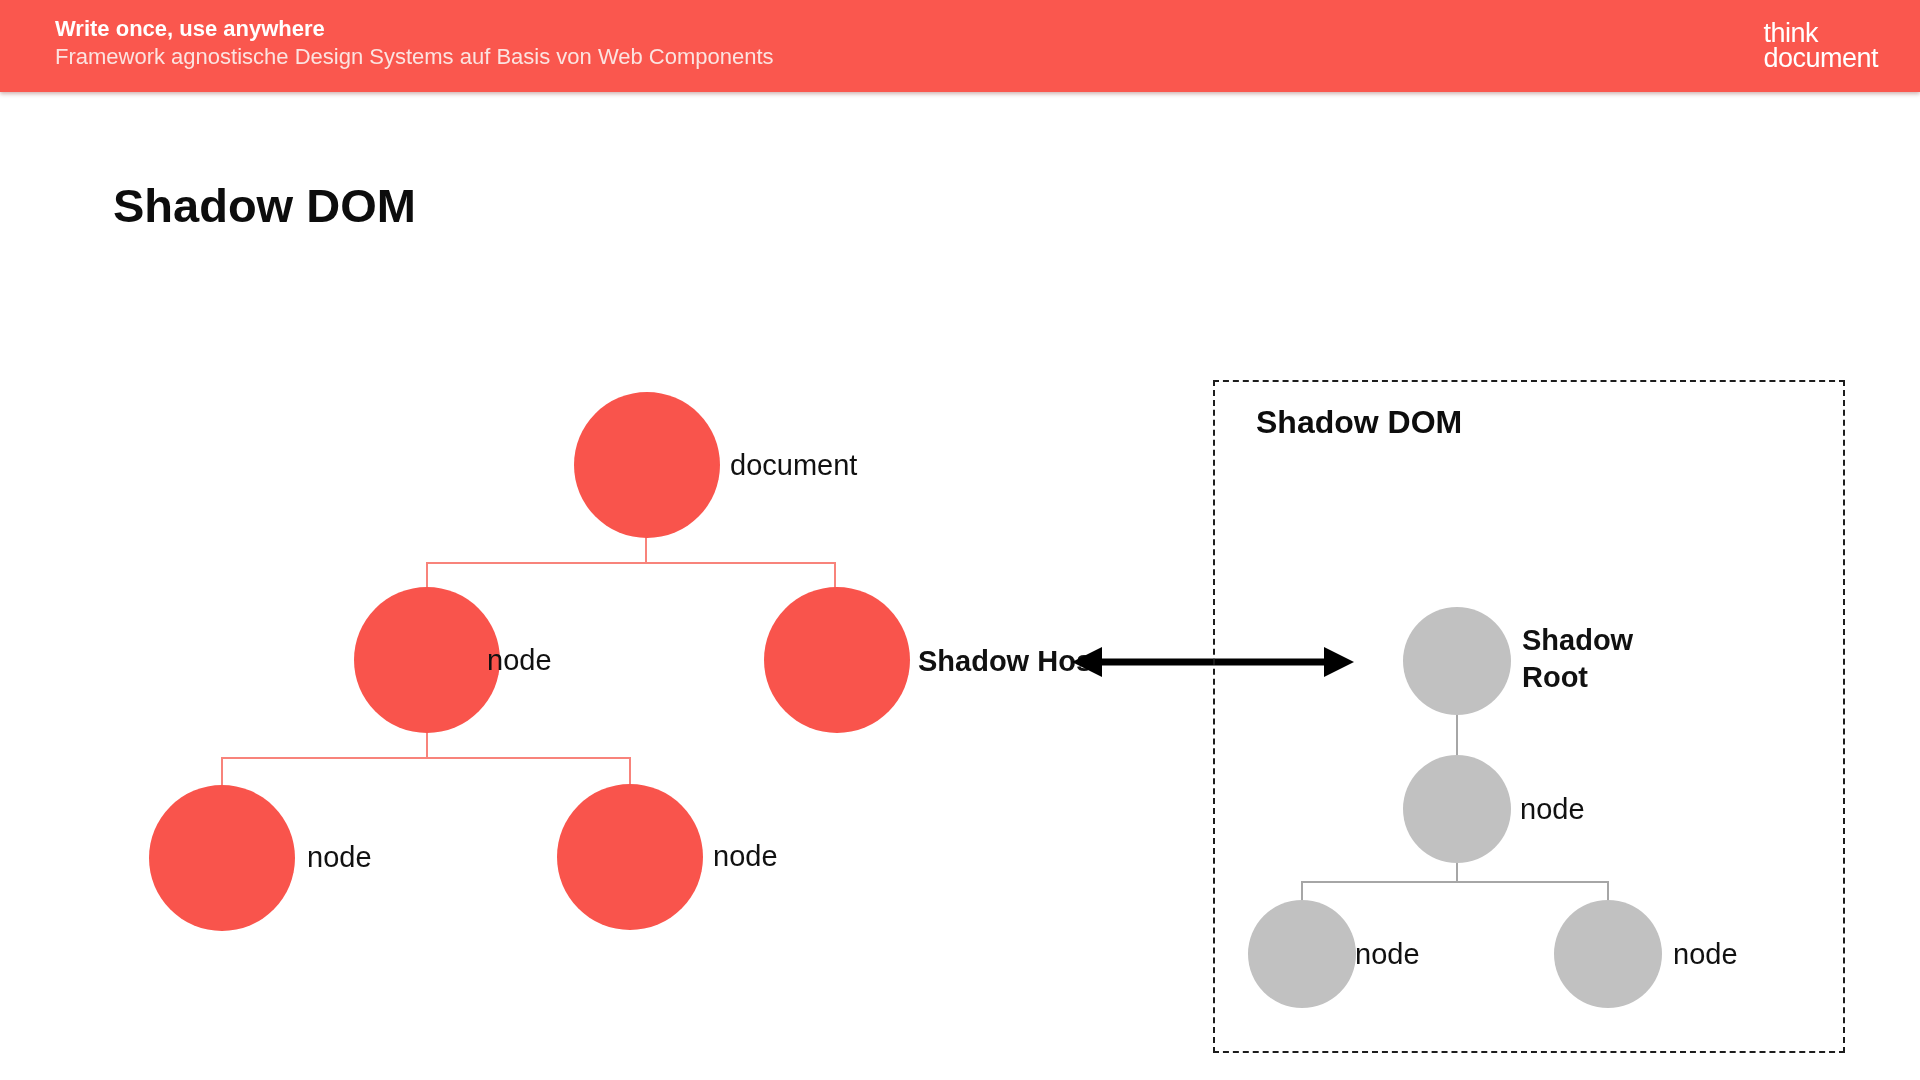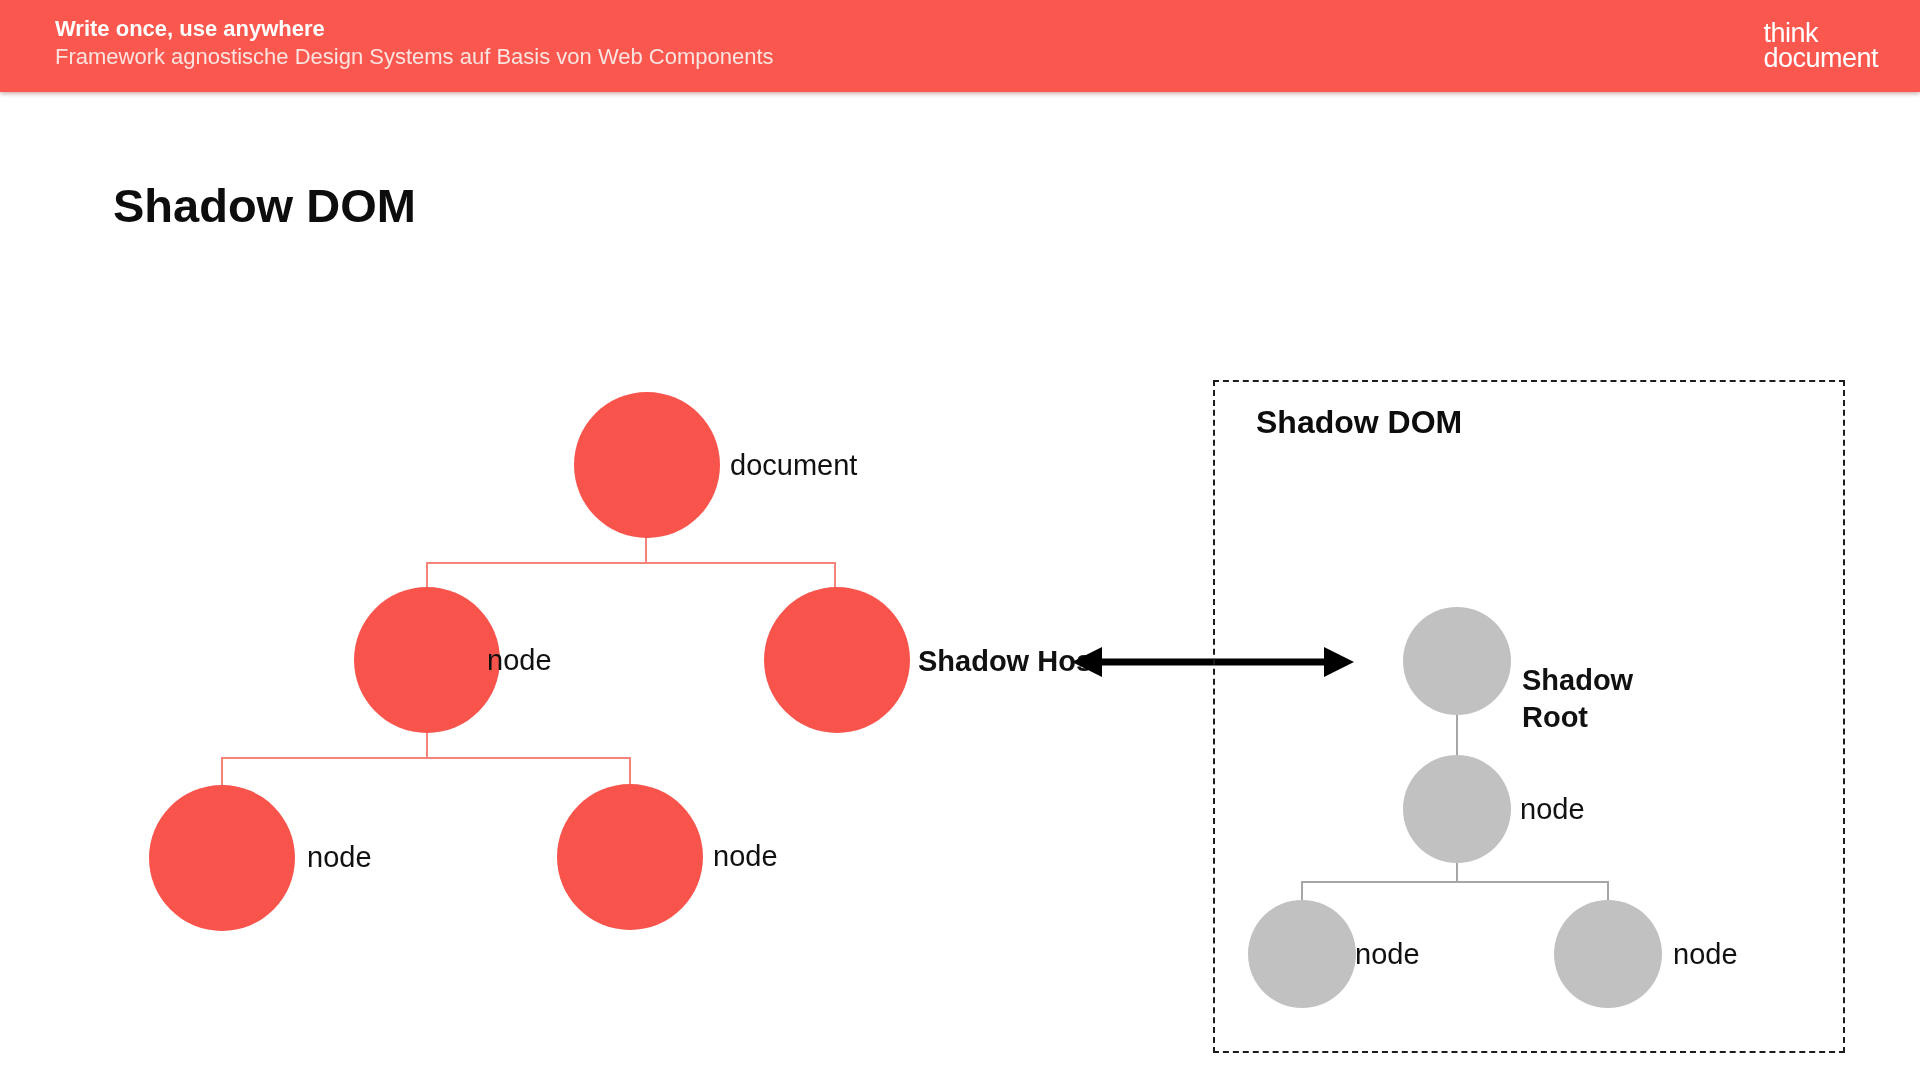--- a/index.html
+++ b/index.html
@@ -78,21 +78,20 @@
     transform: translateY(-50%);
     white-space: nowrap;
     line-height: 1.15;
   }
   .label.bold { font-weight: 700; }
   .label.wrap {
     transform: none;
     white-space: normal;
     width: 150px;
     line-height: 37px;
-    margin-top: 40px;
   }
 
   .dashed-box {
     position: absolute;
     left: 1213px; top: 380px;
     width: 628px; height: 669px;
     border: 2px dashed #1c1c1c;
     background: transparent;
   }
   .box-title {

